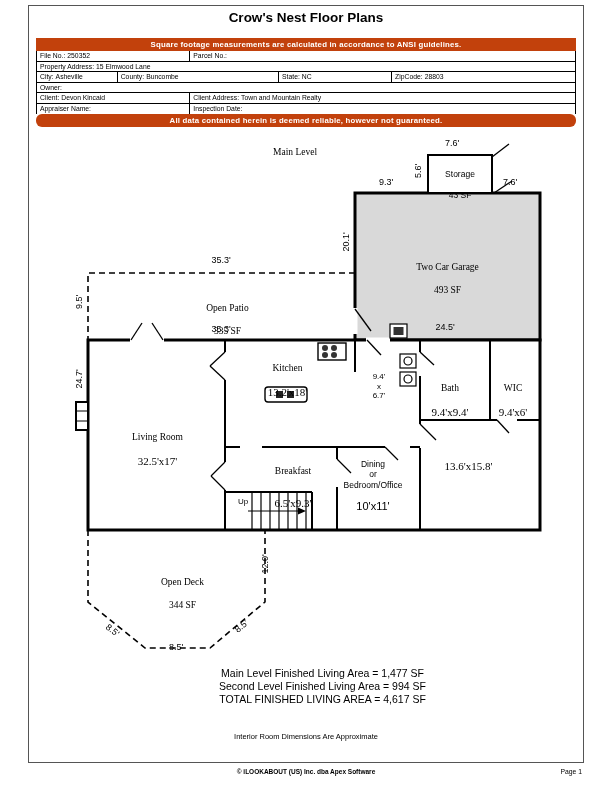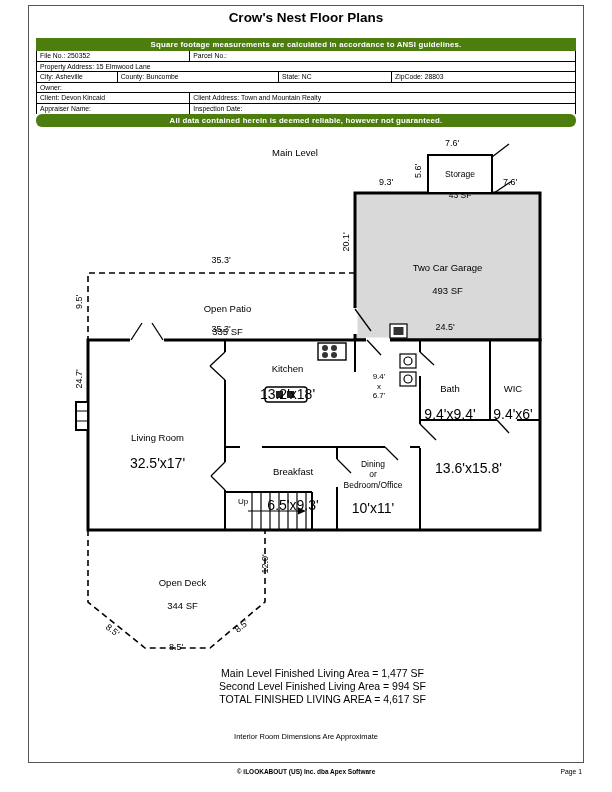--- a/index.html
+++ b/index.html
@@ -1,35 +1,35 @@
 <!DOCTYPE html>
 <html><head>
 <meta charset="utf-8">
 <style>
   * { margin:0; padding:0; box-sizing:border-box; }
   html,body { background:#e8e8e8; }
   body { font-family:"Liberation Sans", sans-serif; color:#000; }
   .page { position:relative; width:612px; height:792px; background:#fff; margin:0 auto; overflow:hidden; }
   .page-border { position:absolute; left:28px; top:5px; width:556px; height:758px; border:1px solid #555; }
   .title { position:absolute; top:10px; left:0; width:612px; text-align:center; font-size:13.5px; font-weight:bold; }
-  .banner { position:absolute; left:36px; width:540px; height:13px; background:#4d7c0f; color:#fff;
+  .banner { position:absolute; left:36px; width:540px; height:13px; background:#c2410c; color:#fff;
             font-size:7.8px; font-weight:bold; text-align:center; line-height:13px; letter-spacing:.2px; }
   .banner-top { top:38px; }
   .banner-bottom { top:114px;border-radius:6px; }
   .form { position:absolute; left:36px; top:51px; width:540px; border-left:1px solid #000; border-right:1px solid #000; }
   .frow { display:flex; height:10.5px; border-bottom:1px solid #000; font-size:6.8px; line-height:9.5px; }
   .fcell { padding-left:3px; border-right:1px solid #000; white-space:nowrap; overflow:hidden; }
   .fcell.last { border-right:none; flex:1; }
   .flabel { margin-right:2px; }
   .plan-svg { position:absolute; left:0; top:130px; }
   .lbl { position:absolute; text-align:center; line-height:1.2; white-space:pre-line; }
-  .room { font-size:9.5px; }
+  .room { font-size:9.5px;font-family:Liberation Serif, serif; }
   .small-room { font-size:8.5px; }
   .rname { display:block; }
-  .rdims { display:block; font-size:14px; }
+  .rdims { display:block; font-size:11px; }
   .gap-top { margin-top:8px; }
   .dim { position:absolute; width:36px; text-align:center; font-size:9px; line-height:1.1; }
   .rot-l { transform:rotate(-90deg); }
   .sumline { position:absolute; left:0; width:612px; text-align:center; font-size:10.5px;padding-left:33px; }
   .note { position:absolute; left:0; top:732px; width:612px; text-align:center; font-size:7.5px; }
   .footer-copy { position:absolute; left:0; top:768px; width:612px; text-align:center; font-size:6.5px; font-weight:bold; }
   .footer-page { position:absolute; right:30px; top:768px; font-size:6.8px; }
 </style>
 </head>
 <body>

